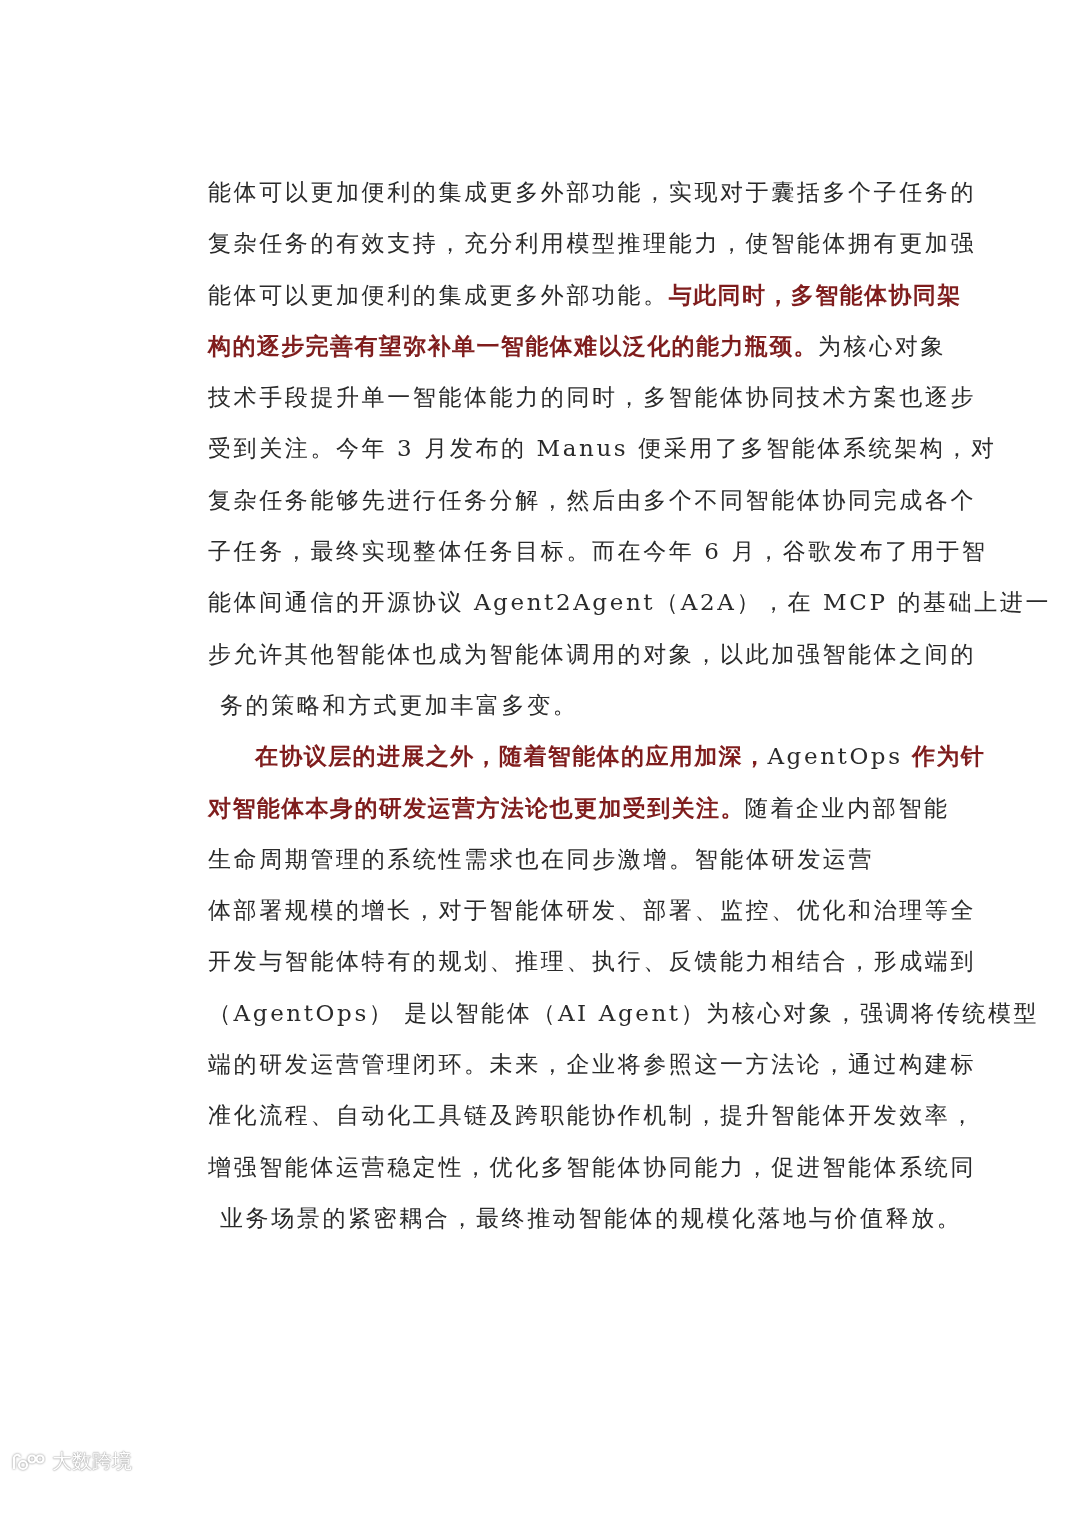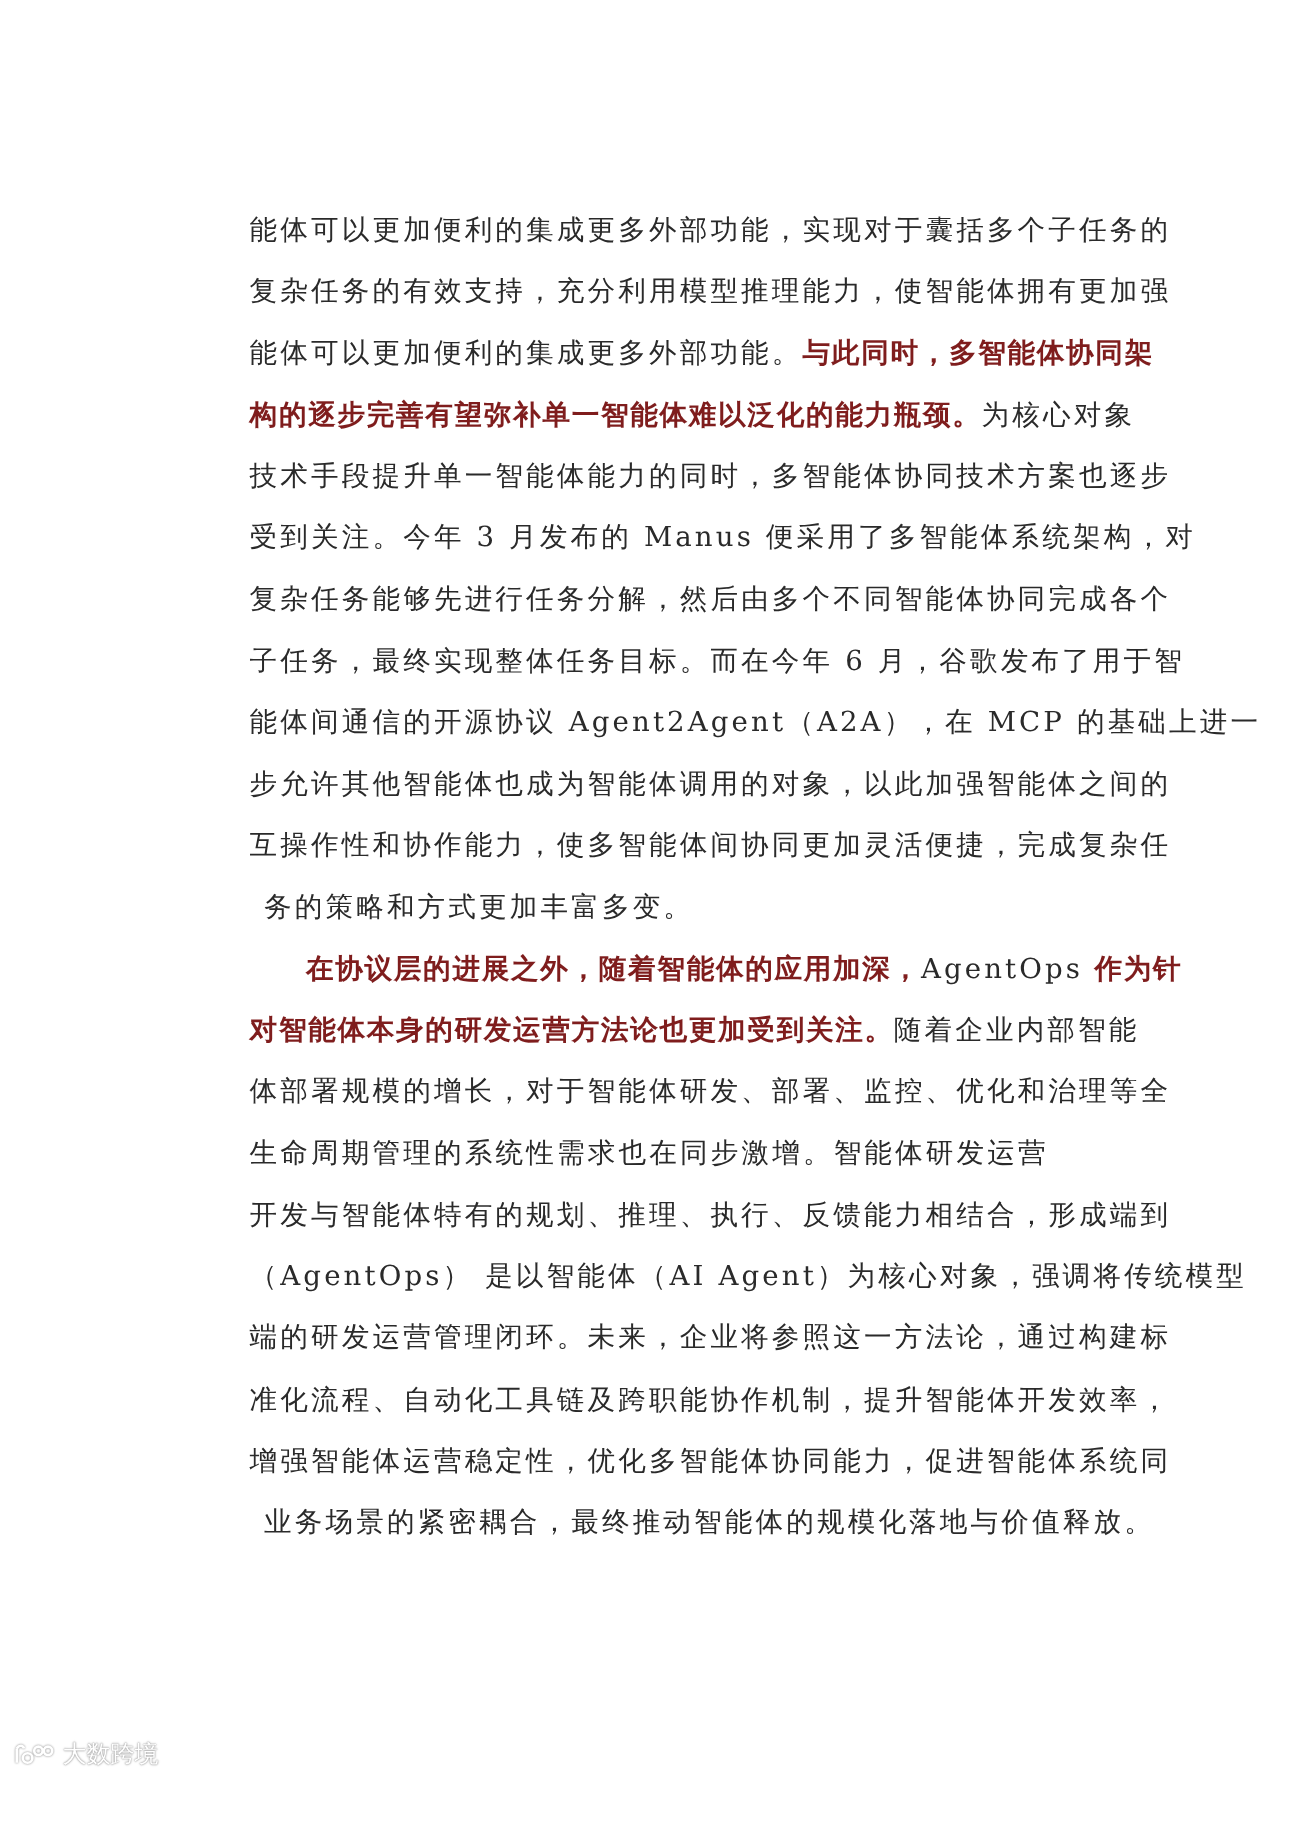--- a/index.html
+++ b/index.html
@@ -70,28 +70,27 @@
         <div class="line"><span>能体可以更加便利的集成更多外部功能，实现对于囊括多个子任务的</span></div>
         <div class="line"><span>复杂任务的有效支持，充分利用模型推理能力，使智能体拥有更加强</span></div>
         <div class="line"><span>能体可以更加便利的集成更多外部功能。</span><span class="b">与此同时，多智能体协同架</span></div>
         <div class="line"><span class="b">构的逐步完善有望弥补单一智能体难以泛化的能力瓶颈。</span><span>为核心对象</span></div>
         <div class="line"><span>技术手段提升单一智能体能力的同时，多智能体协同技术方案也逐步</span></div>
         <div class="line"><span>受到关注。今年 3 月发布的 Manus 便采用了多智能体系统架构，对</span></div>
         <div class="line"><span>复杂任务能够先进行任务分解，然后由多个不同智能体协同完成各个</span></div>
         <div class="line"><span>子任务，最终实现整体任务目标。而在今年 6 月，谷歌发布了用于智</span></div>
         <div class="line"><span>能体间通信的开源协议 Agent2Agent（A2A），在 MCP 的基础上进一</span></div>
         <div class="line"><span>步允许其他智能体也成为智能体调用的对象，以此加强智能体之间的</span></div>
-        <div class="line"><span>互操作性和协作能力，使多智能体间协同更加灵活便捷，完成复杂任</span></div>
         <div class="line last"><span>务的策略和方式更加丰富多变。</span></div>
       </div>
       <div>
         <div class="line indent"><span class="b">在协议层的进展之外，随着智能体的应用加深，</span><span>AgentOps</span><span class="b"> 作为针</span></div>
         <div class="line"><span class="b">对智能体本身的研发运营方法论也更加受到关注。</span><span>随着企业内部智能</span></div>
+        <div class="line"><span>生命周期管理的系统性需求也在同步激增。智能体研发运营</span></div>
         <div class="line"><span>体部署规模的增长，对于智能体研发、部署、监控、优化和治理等全</span></div>
-        <div class="line"><span>生命周期管理的系统性需求也在同步激增。智能体研发运营</span></div>
         <div class="line"><span>开发与智能体特有的规划、推理、执行、反馈能力相结合，形成端到</span></div>
         <div class="line"><span>（AgentOps） 是以智能体（AI Agent）为核心对象，强调将传统模型</span></div>
         <div class="line"><span>端的研发运营管理闭环。未来，企业将参照这一方法论，通过构建标</span></div>
         <div class="line"><span>准化流程、自动化工具链及跨职能协作机制，提升智能体开发效率，</span></div>
         <div class="line"><span>增强智能体运营稳定性，优化多智能体协同能力，促进智能体系统同</span></div>
         <div class="line last"><span>业务场景的紧密耦合，最终推动智能体的规模化落地与价值释放。</span></div>
       </div>
     </div>
 </div>
 

